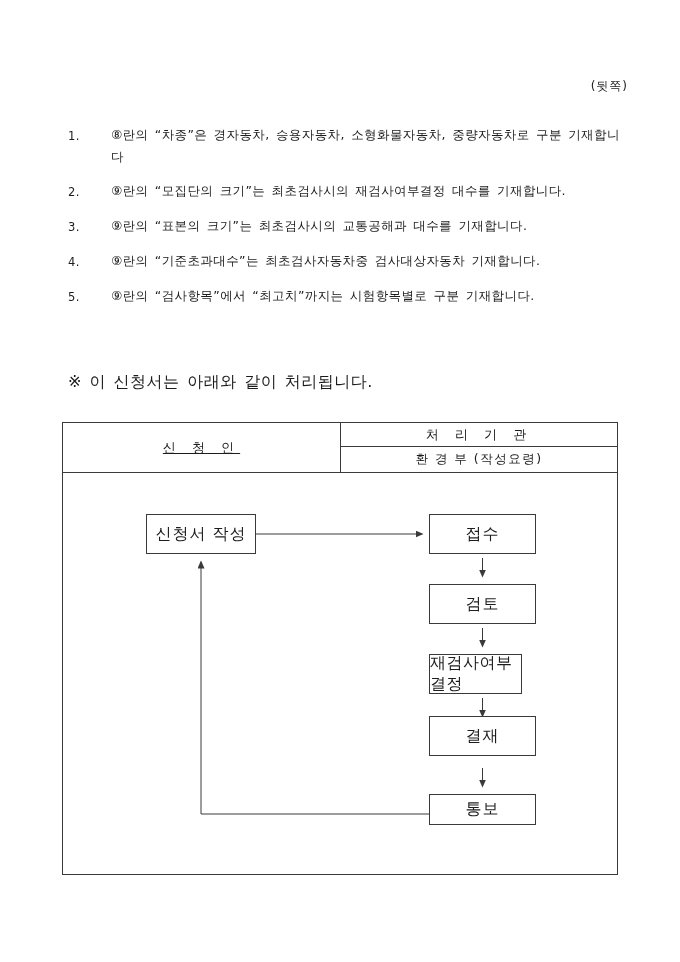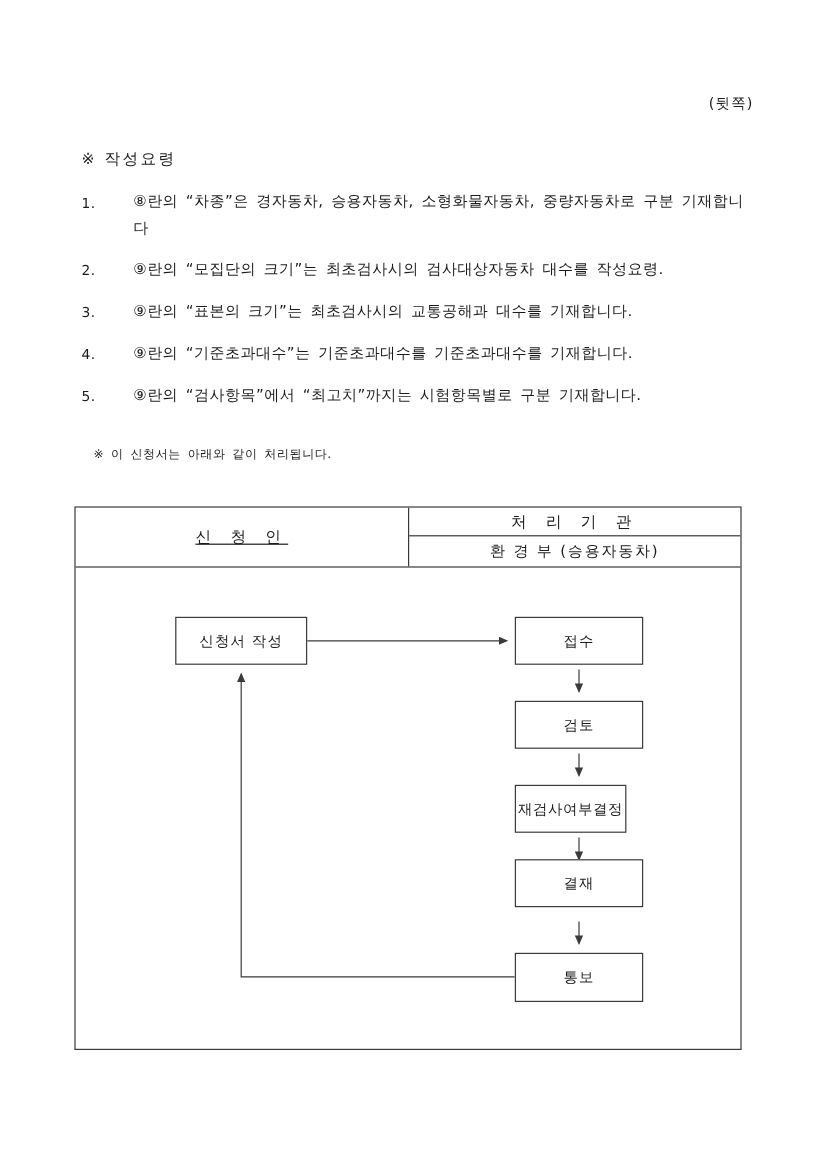--- a/index.html
+++ b/index.html
@@ -43,23 +43,23 @@
     font-size: 11.5px;
     padding-top: 1px;
   }
   .item-text {
     flex: 1;
     word-spacing: 2px;
     margin-left: 24px;
   }
   .process-note {
     position: absolute;
-    left: 78px;
+    left: 68px;
     top: 372px;
-    font-size: 10px;
+    font-size: 16px;
     letter-spacing: 0.5px;
     word-spacing: 2px;
   }
   .tbl {
     position: absolute;
     left: 62px;
     top: 422px;
     width: 556px;
     height: 453px;
     border: 1px solid #3a3a3a;
@@ -109,77 +109,76 @@
     position: relative;
     height: 401px;
   }
   .flow-box {
     position: absolute;
     border: 1px solid #3a3a3a;
     box-sizing: border-box;
     display: flex;
     align-items: center;
     justify-content: center;
-    font-size: 12px;
+    font-size: 16px;
     letter-spacing: 1px;
     background: #ffffff;
     z-index: 2;
   }
   .box-applicant { left: 83px;  top: 41px;  width: 110px; height: 40px; }
   .box-step-0    { left: 366px; top: 41px;  width: 107px; height: 40px; }
   .box-step-1    { left: 366px; top: 111px; width: 107px; height: 40px; }
   .box-step-2    { left: 366px; top: 181px; width: 93px; height: 40px; letter-spacing: 0.5px; }
   .box-step-3    { left: 366px; top: 243px; width: 107px; height: 40px; }
-  .box-step-4    { left: 366px; top: 321px; width: 107px; height: 41px; }
+  .box-step-4    { left: 366px; top: 321px; width: 107px; height: 31px; }
   .connectors {
     position: absolute;
     left: 0; top: 0;
     width: 556px; height: 401px;
     z-index: 1;
   }
   svg { display: block; }
 </style>
 </head>
 <body>
 
 <div class="corner-note">(뒷쪽)</div>
 
 <div class="instructions">
-  <div class="instructions-title">※  작성요령</div>
 
   <div class="item">
     <span class="item-num">1.</span>
     <span class="item-text">⑧란의  “차종”은  경자동차,  승용자동차,  소형화물자동차,  중량자동차로  구분  기재합니다</span>
   </div>
   <div class="item">
     <span class="item-num">2.</span>
-    <span class="item-text">⑨란의  “모집단의  크기”는  최초검사시의  검사대상자동차  대수를  작성요령.</span>
+    <span class="item-text">⑨란의  “모집단의  크기”는  최초검사시의  재검사여부결정  대수를  기재합니다.</span>
   </div>
   <div class="item">
     <span class="item-num">3.</span>
     <span class="item-text">⑨란의  “표본의  크기”는  최초검사시의  교통공해과  대수를  기재합니다.</span>
   </div>
   <div class="item">
     <span class="item-num">4.</span>
-    <span class="item-text">⑨란의  “기준초과대수”는  기준초과대수를  기준초과대수를  기재합니다.</span>
+    <span class="item-text">⑨란의  “기준초과대수”는  최초검사자동차중  검사대상자동차  기재합니다.</span>
   </div>
   <div class="item">
     <span class="item-num">5.</span>
     <span class="item-text">⑨란의  “검사항목”에서  “최고치”까지는  시험항목별로  구분  기재합니다.</span>
   </div>
 </div>
 
 <div class="process-note">※  이  신청서는  아래와  같이  처리됩니다.</div>
 
 <div class="tbl">
   <div class="tbl-header">
     <div class="cell-applicant">신 청 인</div>
     <div class="right-col">
       <div class="agency-hdr">처 리 기 관</div>
-      <div class="agency-name">환  경  부 (승용자동차)</div>
+      <div class="agency-name">환  경  부 (작성요령)</div>
     </div>
   </div>
 
   <div class="tbl-body">
 
     <div class="connectors">
       <svg width="556" height="401" viewBox="0 0 556 401">
         <defs>
           <marker id="ah" markerWidth="9" markerHeight="8" refX="6.5" refY="3.5" orient="auto" markerUnits="userSpaceOnUse">
             <path d="M0,0 L8,3.5 L0,7 z" fill="#3a3a3a"></path>

